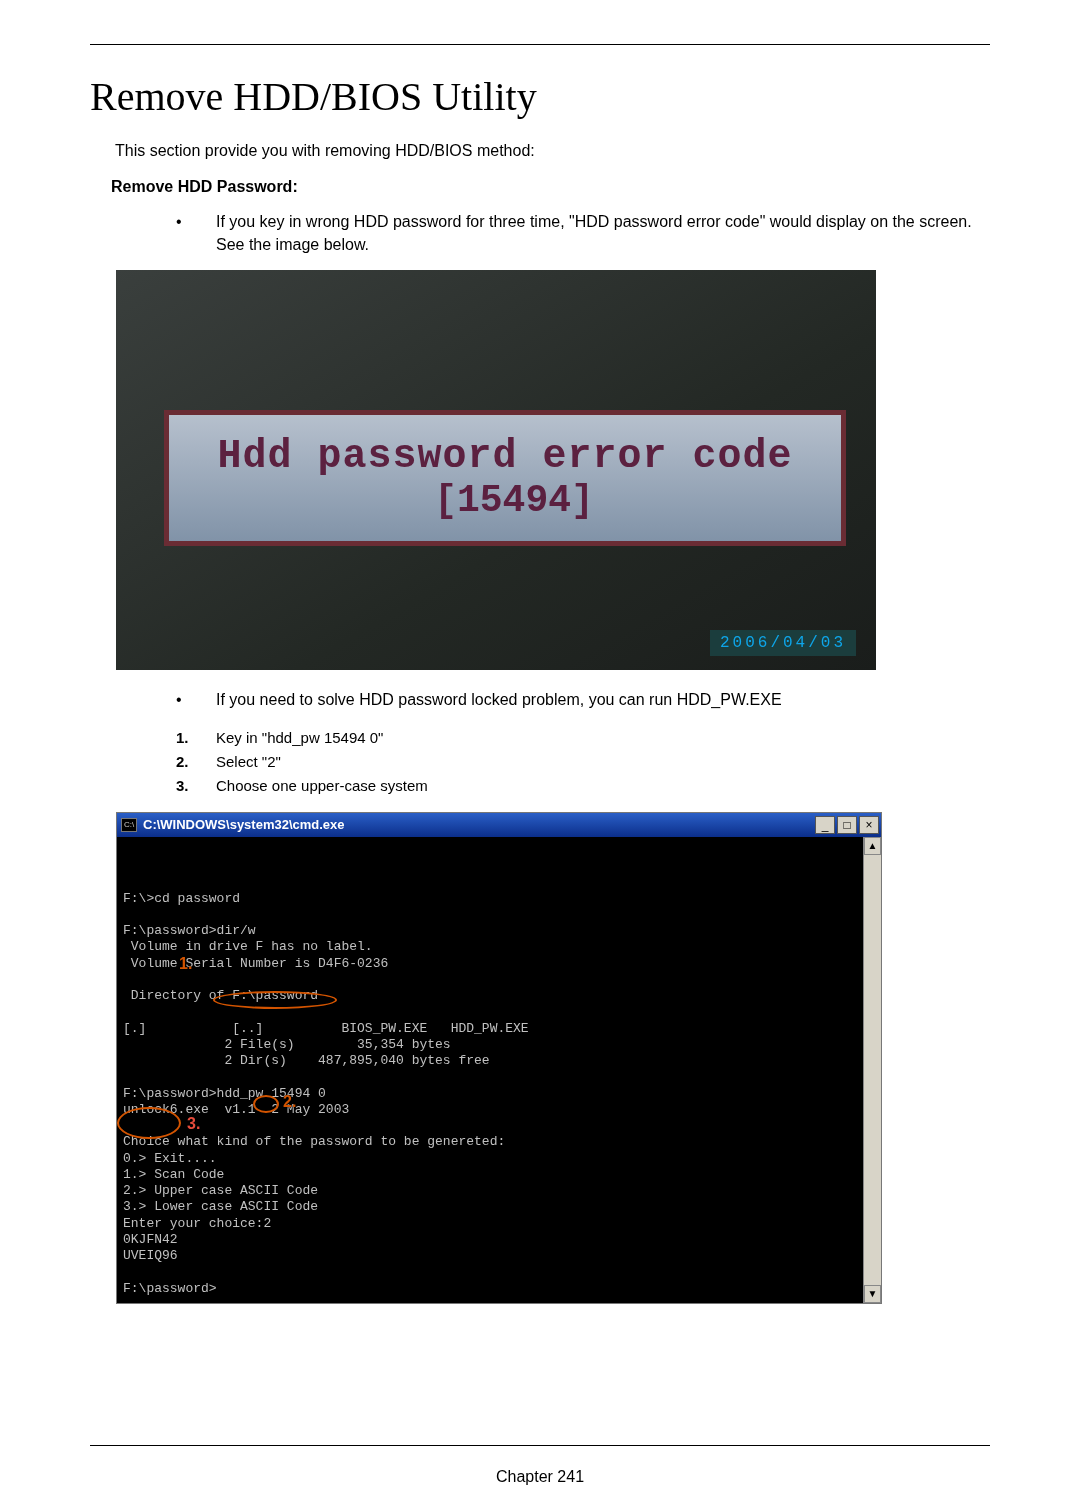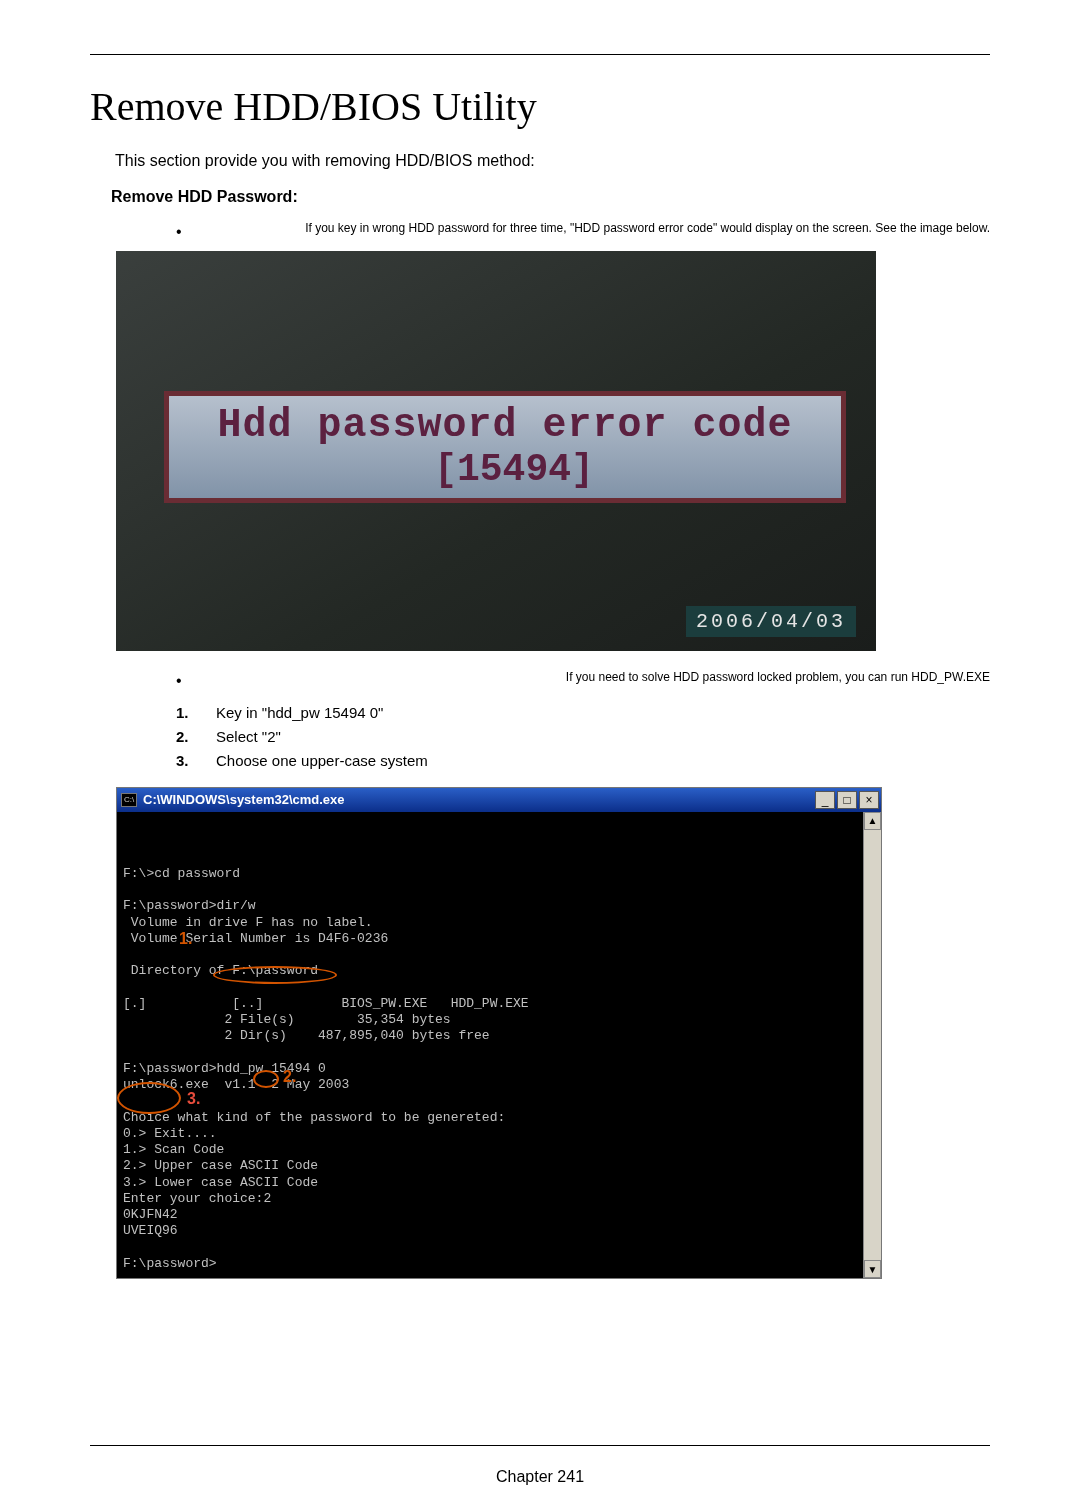--- a/index.html
+++ b/index.html
@@ -1,35 +1,35 @@
 <!DOCTYPE html>
 <html><head>
 <meta charset="utf-8">
 <style>
   * { box-sizing: border-box; margin: 0; padding: 0; }
   html, body { width: 1080px; background: #fff; font-family: Arial, Helvetica, sans-serif; color: #000; }
-  .page { width: 1080px; min-height: 1512px; padding: 38px 90px 30px 90px; position: relative; }
+  .page { width: 1080px; min-height: 1512px; padding: 28px 90px 30px 90px; position: relative; }
   .top-rule { border-top: 1px solid #000; margin: 16px 0 28px 0; }
   .bottom-rule { border-top: 1px solid #000; margin: 30px 0 10px 0; position: absolute; left: 90px; right: 90px; bottom: 56px; }
   h1 { font-family: "Times New Roman", Times, serif; font-weight: 400; font-size: 40px; margin-bottom: 22px; }
   .intro { font-size: 16px; margin-left: 25px; margin-bottom: 18px; }
   .subhead { font-size: 16px; font-weight: bold; margin-left: 21px; margin-bottom: 14px; }
   ul.bullets { list-style: none; margin-left: 80px; margin-bottom: 14px; }
-  ul.bullets li { position: relative; padding-left: 46px; font-size: 12px; line-height: 1.45; margin-bottom: 6px; text-align: right; }
+  ul.bullets li { position: relative; padding-left: 46px; font-size: 16px; line-height: 1.45; margin-bottom: 6px; }
   ul.bullets li::before { content: "•"; position: absolute; left: 6px; top: 0; font-size: 16px; }
   ol.steps { list-style: none; counter-reset: step; margin-left: 80px; margin-bottom: 14px; }
   ol.steps li { counter-increment: step; position: relative; padding-left: 46px; font-size: 15px; line-height: 1.6; }
   ol.steps li::before { content: counter(step) "."; position: absolute; left: 6px; top: 0; font-weight: bold; }
   .footer { position: absolute; left: 90px; right: 90px; bottom: 26px; display: flex; justify-content: center; font-size: 16px; }
   
   .shot1 { width: 760px; height: 400px; margin: 8px 0 18px 26px; background: linear-gradient(150deg,#3a3f3d 0%, #232824 60%, #1a1d1b 100%); position: relative; overflow: hidden; }
-  .shot1 .errorbox { position: absolute; left: 48px; top: 140px; right: 30px; height: 112px; background: linear-gradient(#b6c0cd,#8193a8); border: 5px solid #6a2c34; display: flex; flex-direction: column; align-items: center; justify-content: center; }
+  .shot1 .errorbox { position: absolute; left: 48px; top: 140px; right: 30px; height: 136px; background: linear-gradient(#b6c0cd,#8193a8); border: 5px solid #6a2c34; display: flex; flex-direction: column; align-items: center; justify-content: center; }
   .shot1 .errorbox .l1 { font-family: "Courier New", monospace; font-weight: bold; font-size: 40px; color: #5c2140; letter-spacing: 1px; }
   .shot1 .errorbox .l2 { font-family: "Courier New", monospace; font-weight: bold; font-size: 38px; color: #5b2040; margin-left: 18px; }
-  .shot1 .timestamp { position: absolute; right: 20px; bottom: 14px; background: #1b3d3d; color: #e5e5e5; font-family: "Courier New", monospace; font-size: 20px; letter-spacing: 3px; padding: 4px 10px; }
+  .shot1 .timestamp { position: absolute; right: 20px; bottom: 14px; background: #1b3d3d; color: #0ea5e9; font-family: "Courier New", monospace; font-size: 16px; letter-spacing: 3px; padding: 4px 10px; }
   
   .shot2 { width: 766px; margin: 8px 0 18px 26px; border: 1px solid #777; background: #000; }
   .shot2 .titlebar { height: 24px; background: linear-gradient(#2a5fc7,#0b2e8a); display: flex; align-items: center; font-size: 13px; color: #fff; }
   .shot2 .titlebar .ticon { width: 16px; height: 14px; margin: 0 6px 0 4px; background: #000; border: 1px solid #777; display: inline-flex; align-items: center; justify-content: center; font-size: 8px; color: #ccc; }
   .shot2 .titlebar .ttext { font-weight: bold; }
   .shot2 .titlebar .wbtns { margin-left: auto; display: flex; gap: 2px; padding-right: 2px; }
   .shot2 .titlebar .wbtn { width: 20px; height: 18px; background: #d8d4c8; border: 1px solid #555; display: flex; align-items: center; justify-content: center; font-size: 12px; color: #000; font-family: Arial, sans-serif; line-height: 1; }
   .shot2 .body { position: relative; display: flex; }
   .shot2 pre { flex: 1; font-family: "Lucida Console","Courier New",monospace; font-size: 13px; line-height: 1.25; color: #c0c0c0; padding: 6px 6px 6px 6px; white-space: pre; min-height: 330px; margin-top: 48px; }
   .shot2 .scrollbar { width: 18px; background: #d8d4c8; border-left: 1px solid #888; display: flex; flex-direction: column; justify-content: space-between; }

